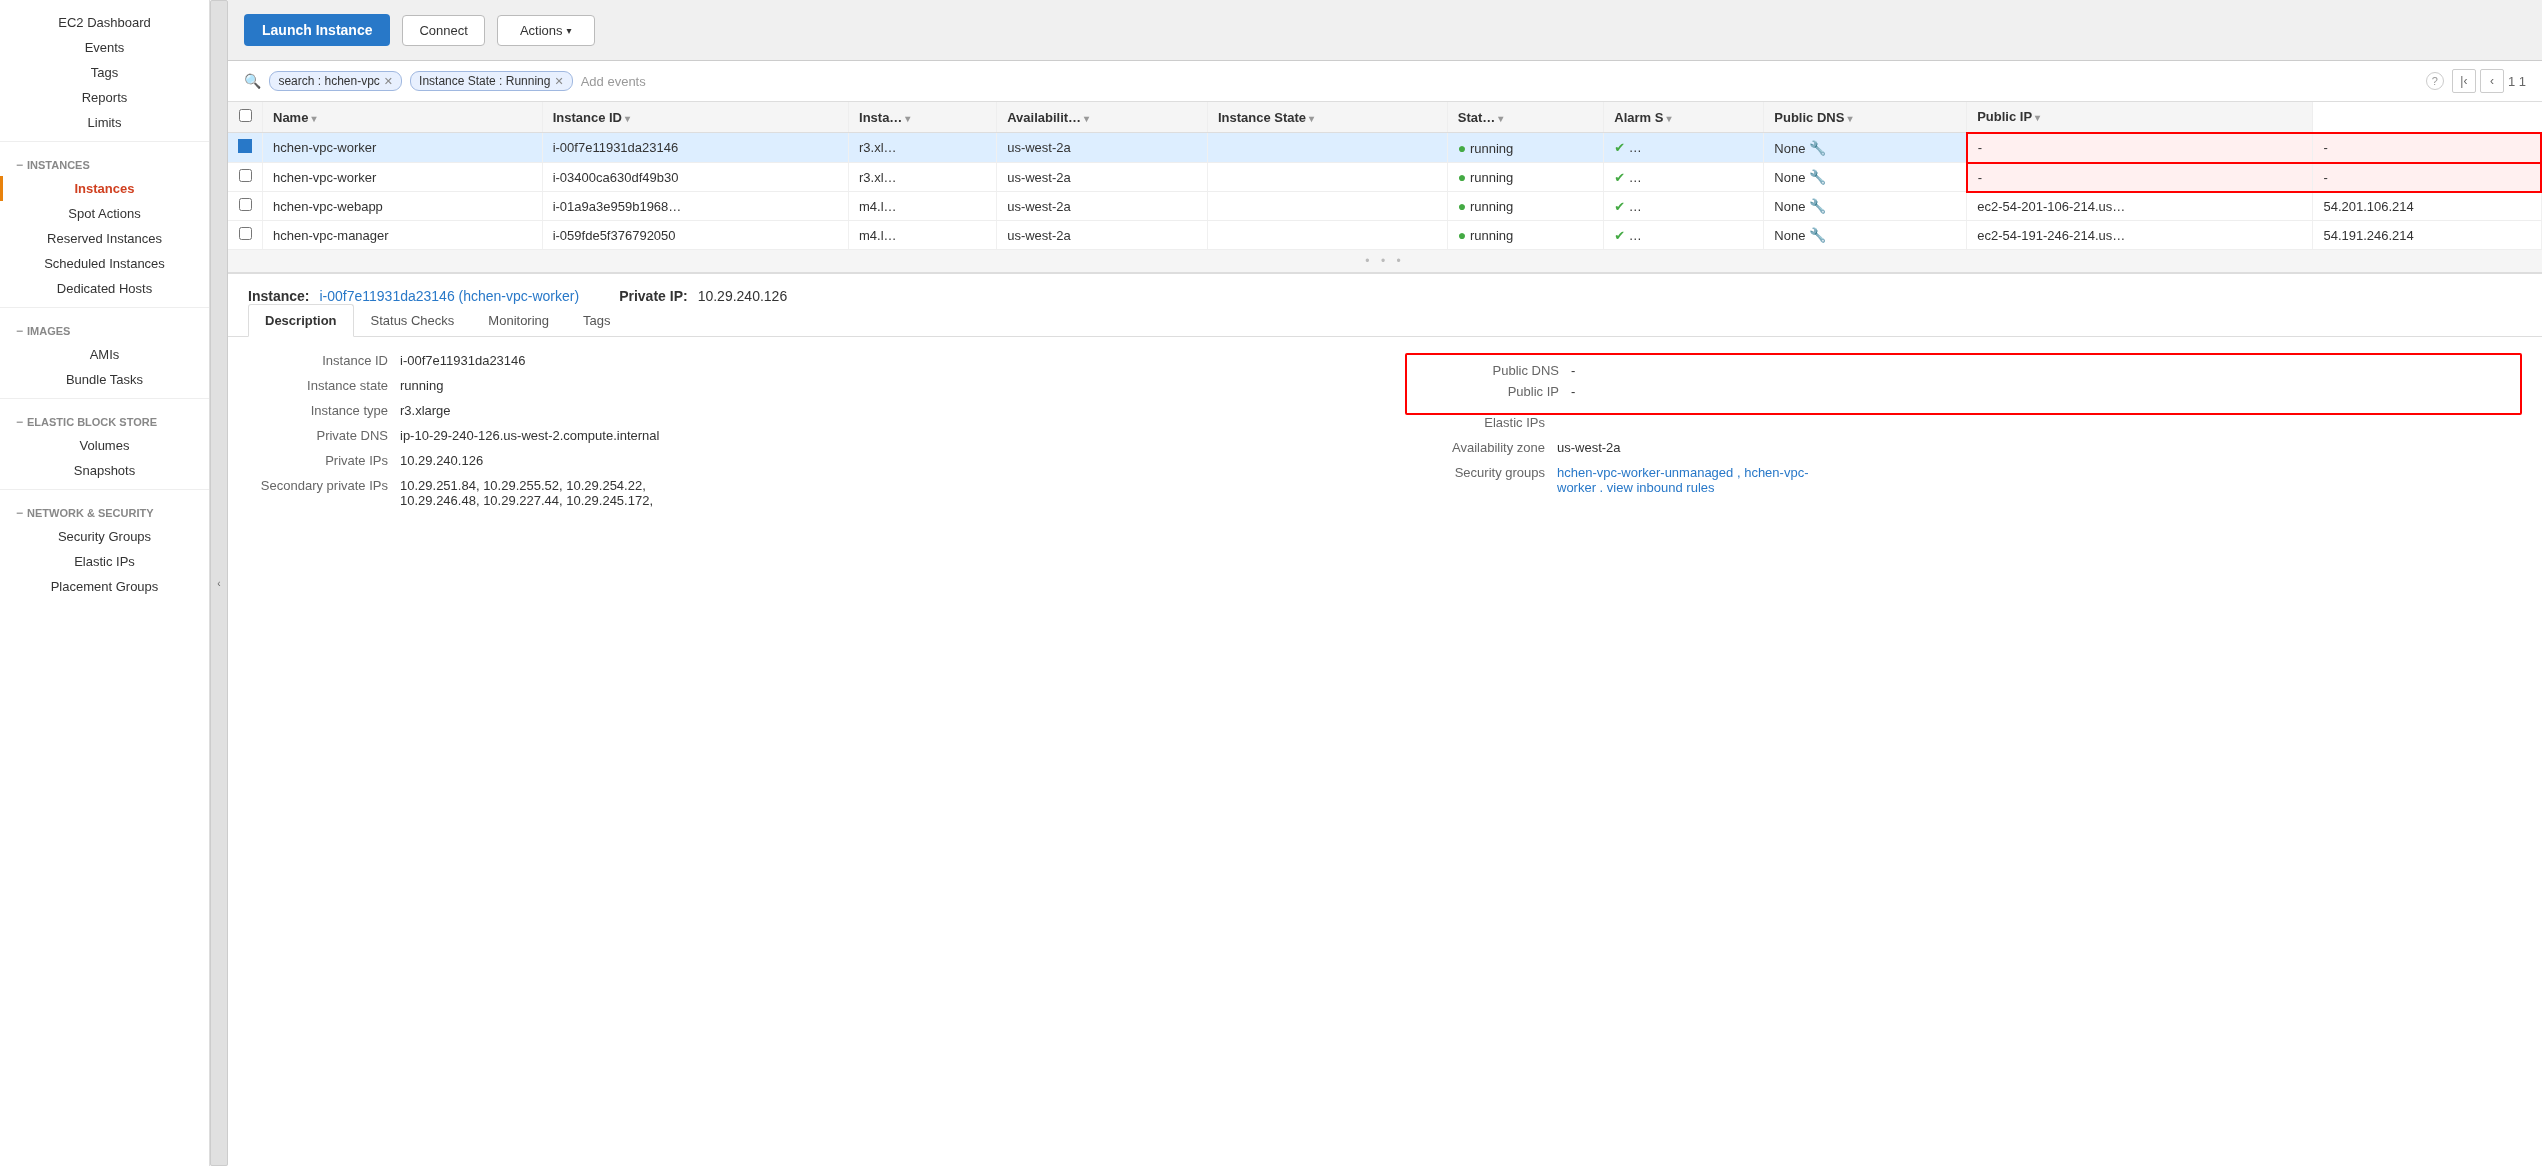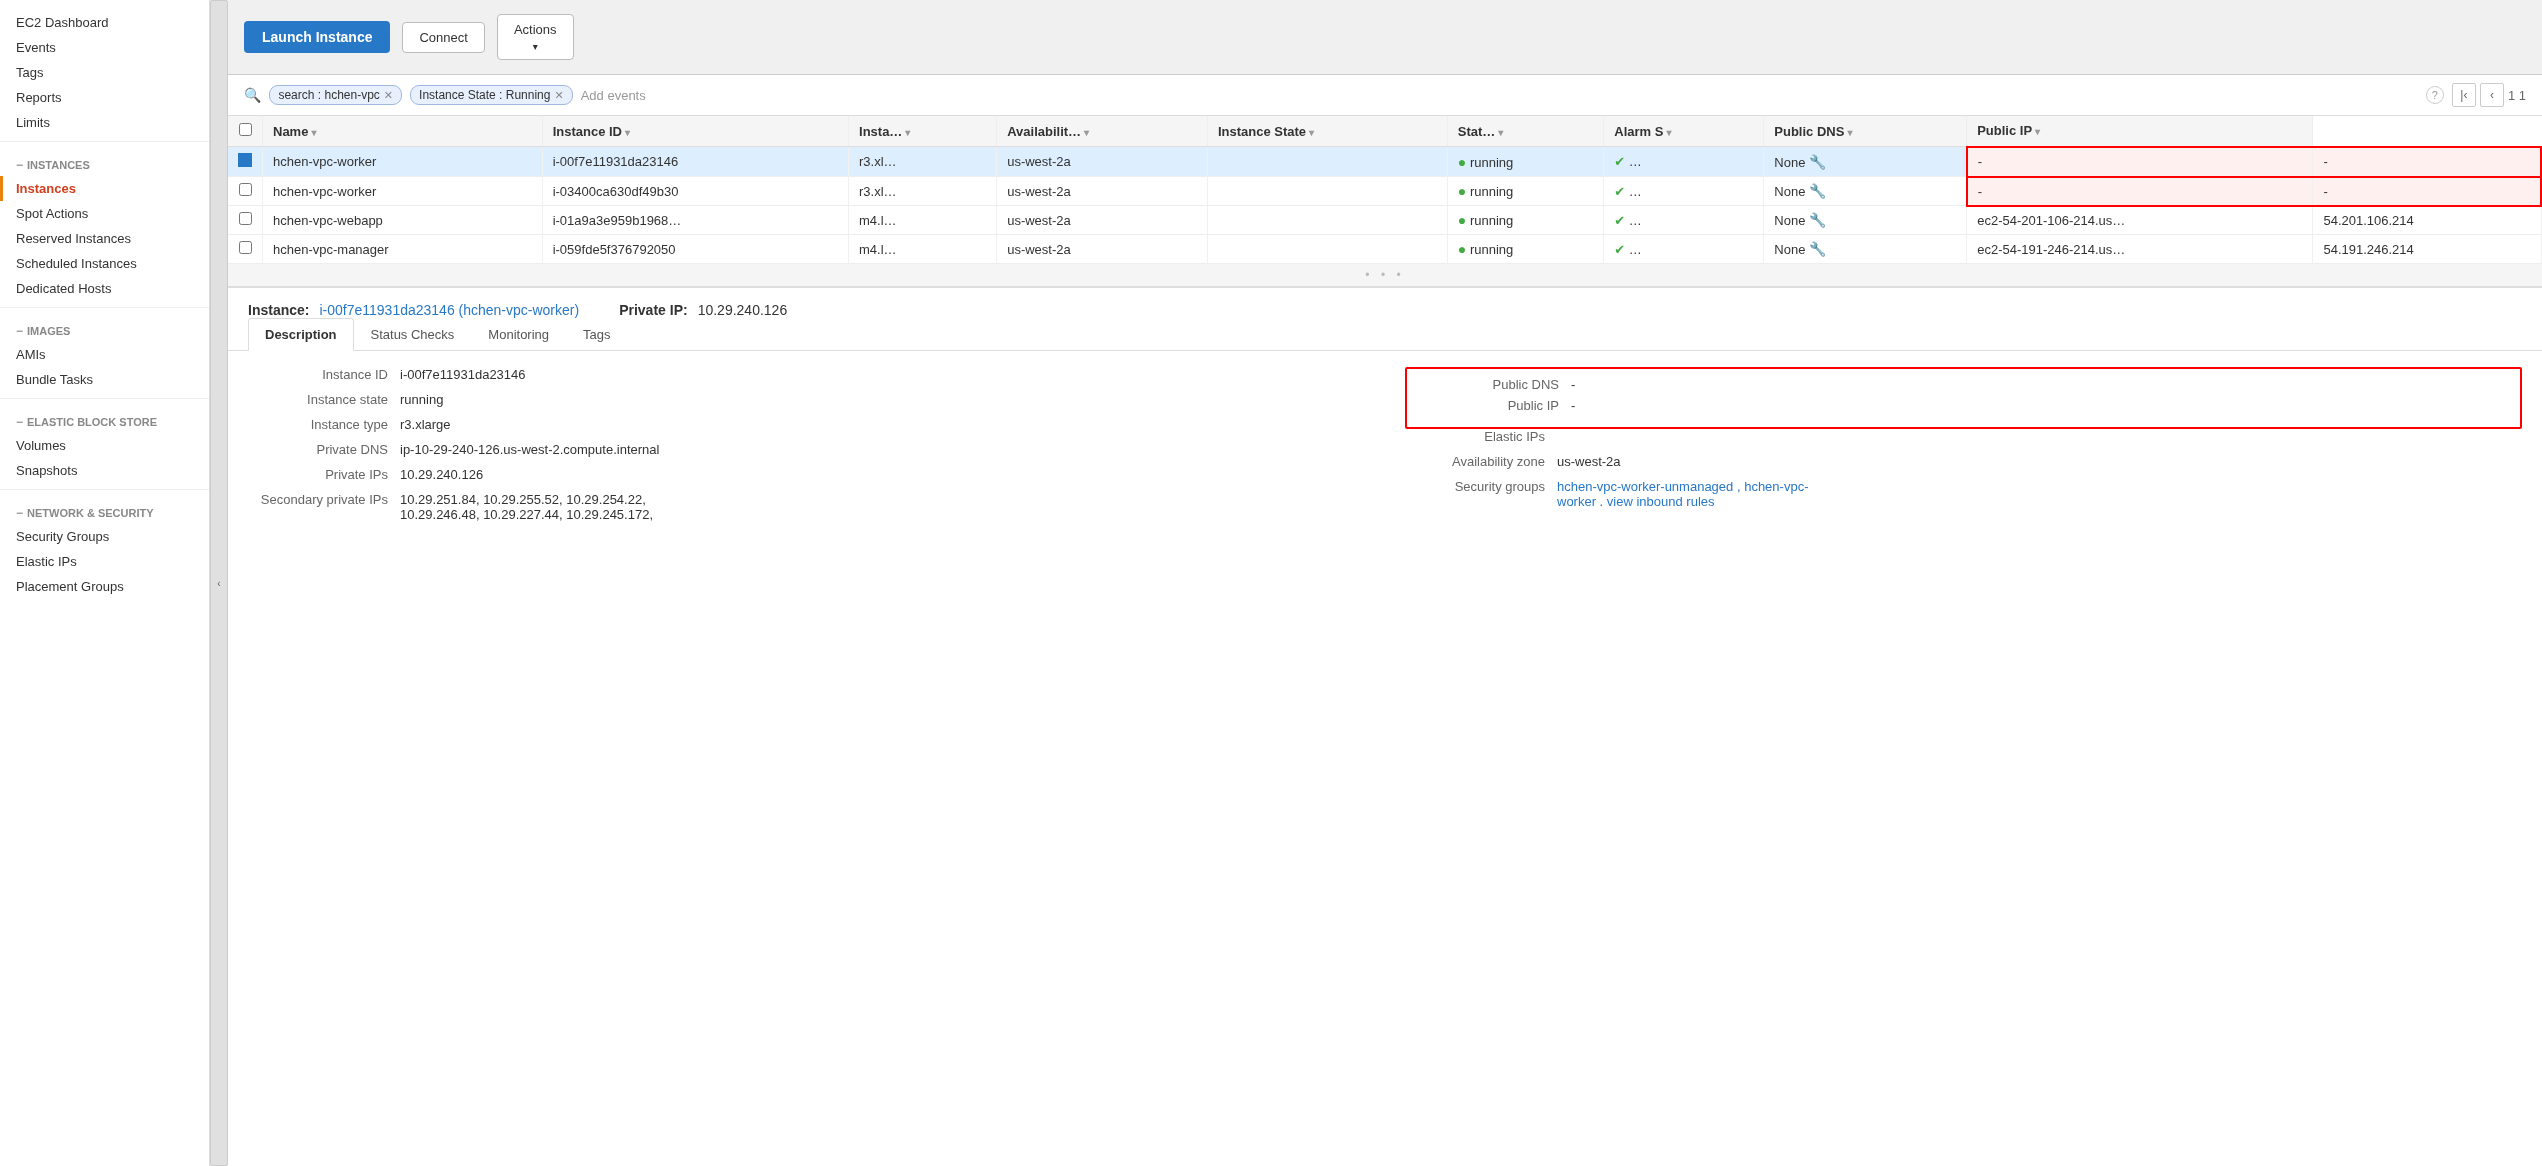--- a/index.html
+++ b/index.html
@@ -1,32 +1,32 @@
 <!DOCTYPE html>
 <html><head>
   <meta charset="utf-8">
   <style>
     * { box-sizing: border-box; margin: 0; padding: 0; }
     body { font-family: -apple-system, "Helvetica Neue", Arial, sans-serif; font-size: 13px; background: #f5f5f5; color: #333; display: flex; height: 100vh; overflow: hidden; }
 
     
     .sidebar { width: 210px; min-width: 210px; background: #fff; border-right: 1px solid #ddd; overflow-y: auto; padding: 10px 0; }
-    .sidebar-item { padding: 5px 16px; cursor: pointer; color: #333; font-size: 13px; }
+    .sidebar-item { padding: 5px 16px; cursor: pointer; color: #333; font-size: 13px; text-align: center; }
     .sidebar-item.active { font-weight: bold; color: #d04020; border-left: 3px solid #e8820c; padding-left: 13px; }
     .sidebar-section { padding: 10px 16px 4px 16px; font-size: 11px; font-weight: bold; color: #888; display: flex; align-items: center; gap: 4px; margin-top: 4px; }
     .sidebar-section .minus { font-size: 12px; color: #999; }
 
     
     .main { flex: 1; display: flex; flex-direction: column; overflow: hidden; }
 
     
     .toolbar { background: #f0f0f0; border-bottom: 1px solid #ccc; padding: 14px 16px; display: flex; align-items: center; gap: 12px; min-height: 60px; }
     .btn-launch { background: #2878c8; color: #fff; border: none; border-radius: 4px; padding: 8px 18px; font-size: 14px; font-weight: bold; cursor: pointer; }
     .btn-secondary { background: #fff; color: #333; border: 1px solid #bbb; border-radius: 4px; padding: 7px 16px; font-size: 13px; cursor: pointer; }
-    .btn-actions { background: #fff; color: #333; border: 1px solid #bbb; border-radius: 4px; padding: 7px 16px; font-size: 13px; cursor: pointer; display: flex; align-items: center; gap: 4px; flex-direction: column; }
+    .btn-actions { background: #fff; color: #333; border: 1px solid #bbb; border-radius: 4px; padding: 7px 22px; font-size: 13px; cursor: pointer; display: flex; align-items: center; gap: 4px; }
     .chevron { font-size: 10px; }
 
     
     .collapse-arrow { width: 18px; min-width: 18px; background: #e0e0e0; border: 1px solid #ccc; border-radius: 2px; cursor: pointer; display: flex; align-items: center; justify-content: center; font-size: 10px; color: #666; align-self: stretch; }
 
     
     .filter-bar { background: #fff; border-bottom: 1px solid #ddd; padding: 8px 16px; display: flex; align-items: center; gap: 8px; }
     .filter-search-icon { color: #999; font-size: 14px; }
     .filter-tag { background: #e8f0fe; border: 1px solid #a0b8e0; border-radius: 9px; padding: 2px 8px; display: flex; align-items: center; gap: 4px; font-size: 12px; color: #333; }
     .filter-tag .remove { cursor: pointer; color: #888; font-size: 11px; }

